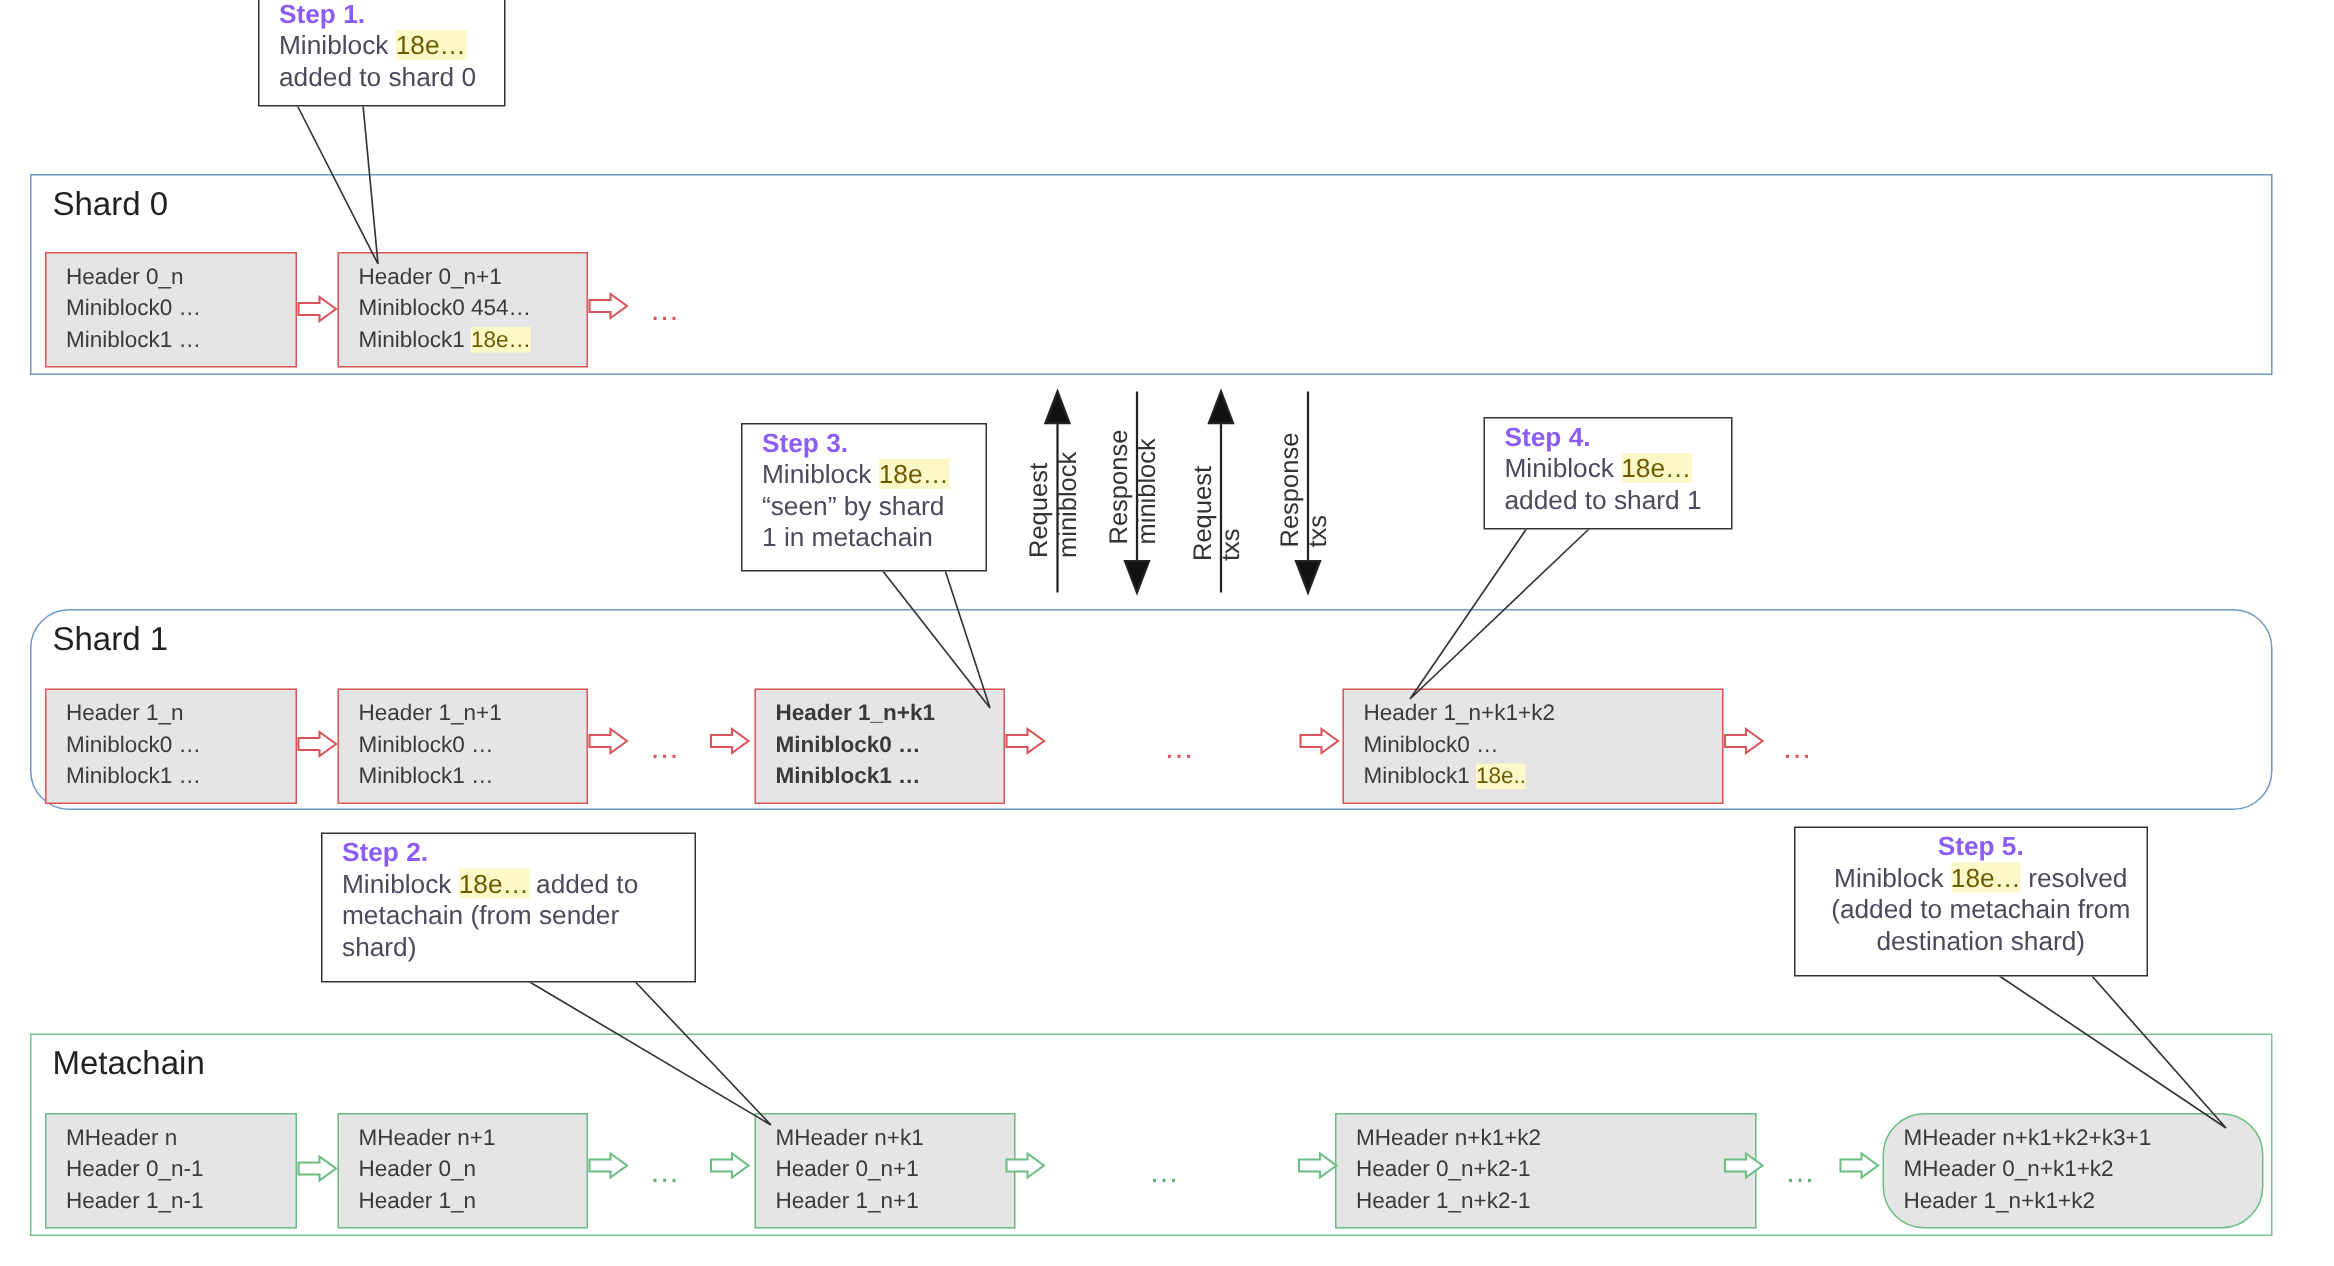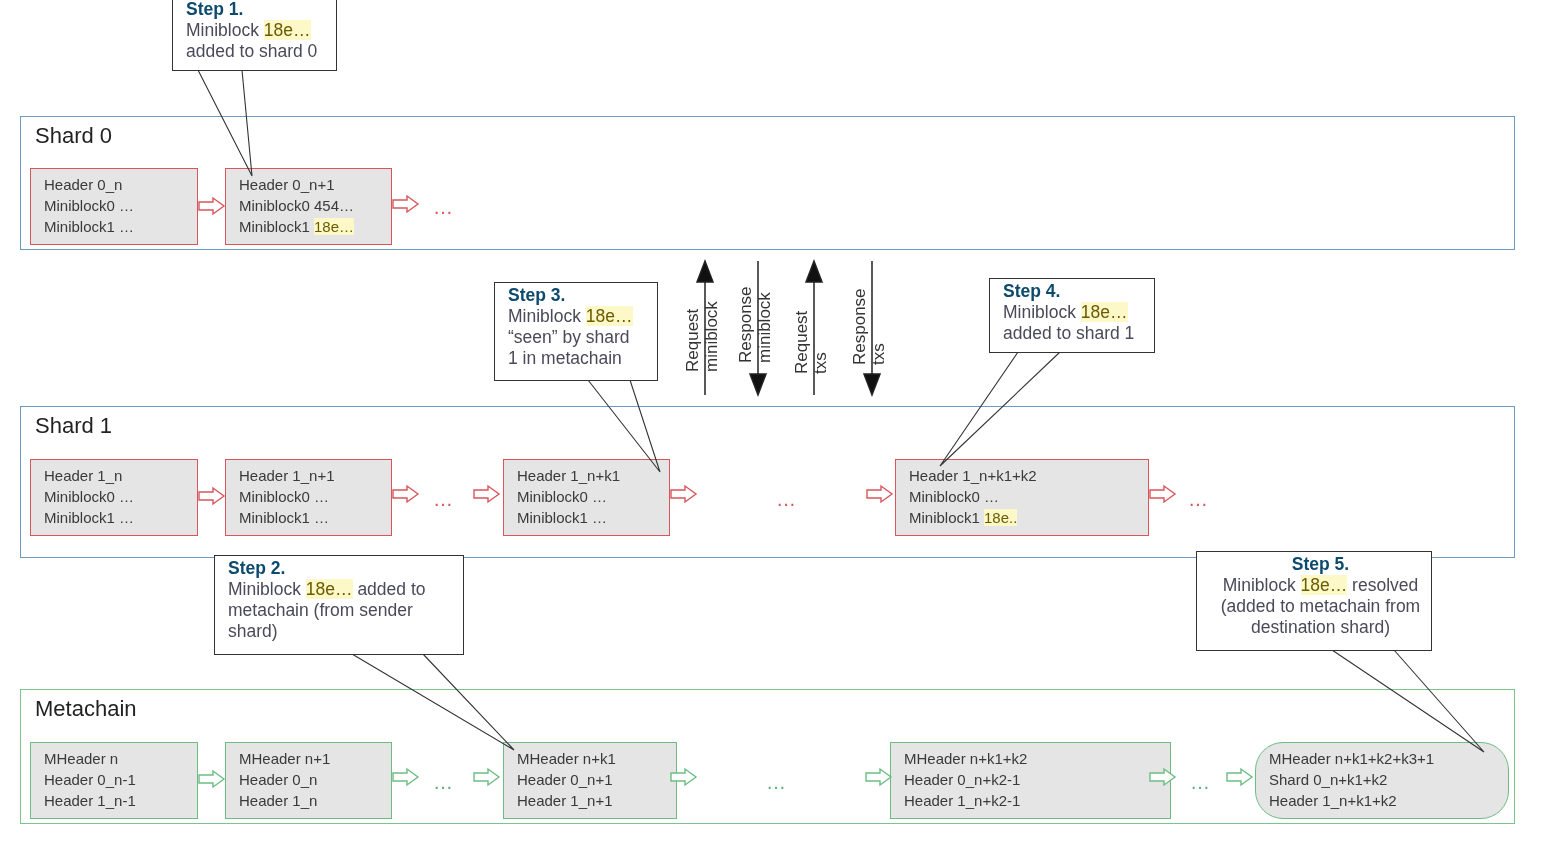--- a/index.html
+++ b/index.html
@@ -13,21 +13,21 @@
            font-size:15px; line-height:21px; color:#3a3a3a; white-space:nowrap; }
   .block.red { border:1.5px solid #d9555b; }
   .block.green { border:1.5px solid #6cbd83; }
   .block div { height:21px; }
   .hl { background:#fdf8c7; color:#6b5a00; }
   .dots { position:absolute; font-size:20px; letter-spacing:2px; }
   .dots.red { color:#d9555b; }
   .dots.green { color:#5fae78; }
   .callout { position:absolute; box-sizing:border-box; border:1.5px solid #333; background:#fff;
              padding:2px 0 0 13px; font-size:17.5px; line-height:21px; color:#4a4a5a; white-space:nowrap; }
-  .callout .step { font-weight:bold; color:#0c4a6e; }
+  .callout .step { font-weight:bold; color:#8b5cf6; }
   svg.overlay { position:absolute; left:0; top:0; pointer-events:none; }
   .vlabel { position:absolute; font-size:17px; color:#333; transform:rotate(-90deg); transform-origin:left top; white-space:nowrap; line-height:19px; }
 </style>
 </head>
 <body>
 
 <div class="lane shard" style="top:116px;height:134px;">
   <div class="lane-title">Shard 0</div>
 </div>
 <div class="block red" style="left:30px;top:168px;width:168px;height:77px;">
@@ -35,34 +35,34 @@
   <div>Miniblock0 …</div>
   <div>Miniblock1 …</div>
 </div>
 <div class="block red" style="left:225px;top:168px;width:167px;height:77px;">
   <div>Header 0_n+1</div>
   <div>Miniblock0 454…</div>
   <div><span>Miniblock1 </span><span class="hl">18e…</span></div>
 </div>
 <div class="dots red" style="left:433px;top:196px;">…</div>
 
-<div class="lane shard" style="top:406px;height:152px;">
+<div class="lane shard" style="top:406px;height:134px;border-radius:26px;">
   <div class="lane-title">Shard 1</div>
 </div>
 <div class="block red" style="left:30px;top:459px;width:168px;height:77px;">
   <div>Header 1_n</div>
   <div>Miniblock0 …</div>
   <div>Miniblock1 …</div>
 </div>
 <div class="block red" style="left:225px;top:459px;width:167px;height:77px;">
   <div>Header 1_n+1</div>
   <div>Miniblock0 …</div>
   <div>Miniblock1 …</div>
 </div>
-<div class="block red" style="left:503px;top:459px;width:167px;height:77px;">
+<div class="block red" style="left:503px;top:459px;width:167px;height:77px;font-weight:bold;">
   <div>Header 1_n+k1</div>
   <div>Miniblock0 …</div>
   <div>Miniblock1 …</div>
 </div>
 <div class="block red" style="left:895px;top:459px;width:254px;height:77px;">
   <div>Header 1_n+k1+k2</div>
   <div>Miniblock0 …</div>
   <div><span>Miniblock1 </span><span class="hl">18e..</span></div>
 </div>
 <div class="dots red" style="left:433px;top:488px;">…</div>
@@ -87,21 +87,21 @@
   <div>Header 0_n+1</div>
   <div>Header 1_n+1</div>
 </div>
 <div class="block green" style="left:890px;top:742px;width:281px;height:77px;">
   <div>MHeader n+k1+k2</div>
   <div>Header 0_n+k2-1</div>
   <div>Header 1_n+k2-1</div>
 </div>
 <div class="block green" style="left:1255px;top:742px;width:254px;height:77px;border-radius:28px;">
   <div>MHeader n+k1+k2+k3+1</div>
-  <div>Shard 0_n+k1+k2</div>
+  <div>MHeader 0_n+k1+k2</div>
   <div>Header 1_n+k1+k2</div>
 </div>
 <div class="dots green" style="left:433px;top:771px;">…</div>
 <div class="dots green" style="left:766px;top:771px;">…</div>
 <div class="dots green" style="left:1190px;top:771px;">…</div>
 
 <svg class="overlay" width="1556" height="844">
   <defs>
     <g id="harrow-red">
       <path d="M0,-4 L14,-4 L14,-8 L25,0 L14,8 L14,4 L0,4 Z" fill="#fff" stroke="#d9555b" stroke-width="1.4"></path>

